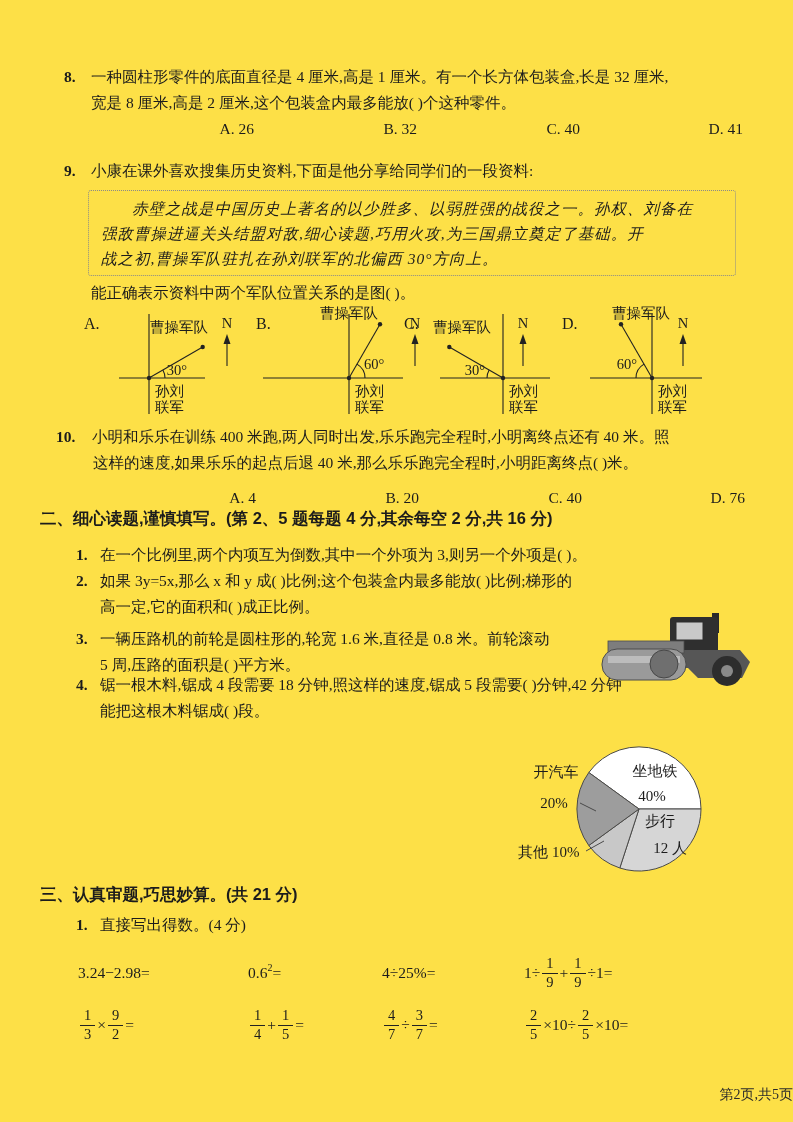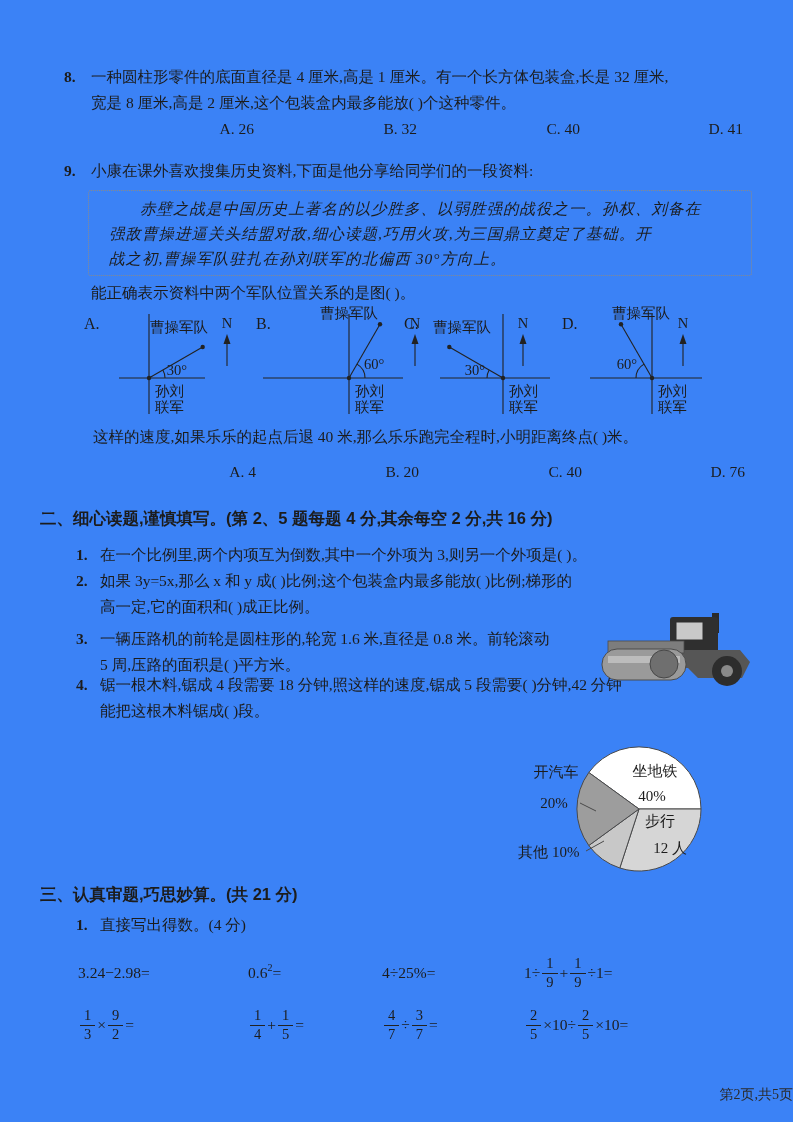--- a/index.html
+++ b/index.html
@@ -1,28 +1,28 @@
 <!DOCTYPE html>
 <html><head>
 <meta charset="utf-8">
 <style>
   html,body{margin:0;padding:0;background:#e8e8e6;}
-  .page{position:relative;width:793px;height:1122px;margin:0 auto;background:#3b82f6;
+  .page{position:relative;width:793px;height:1122px;margin:0 auto;background:#fde047;
         color:#1c1c1c;font-family:"Liberation Serif","DejaVu Serif",serif;font-size:15.5px;
         overflow:hidden;}
   .abs{position:absolute;}
   .qline{line-height:26px;white-space:nowrap;}
   .qnum{font-weight:bold;display:inline-block;}
   .nw27{width:27px;} .nw36{width:36px;} .nw24{width:24px;}
   .pad27{padding-left:27px;} .pad36{padding-left:37px;} .pad24{padding-left:24px;}
   .options{display:flex;}
   .opt{width:163px;text-align:right;}
   .sec-title{font-family:"Liberation Sans","DejaVu Sans",sans-serif;font-weight:bold;
              font-size:16.5px;white-space:nowrap;}
-  .kai-box{border:1.5px dotted #8a8a8a;border-radius:3px;width:622px;padding:5px 20px 4px;
+  .kai-box{border:1.5px dotted #8a8a8a;border-radius:3px;width:622px;padding:5px 12px 4px;
            font-style:italic;letter-spacing:1px;}
   .kai-box div{line-height:25px;white-space:nowrap;}
   .kai-box div:first-child{text-indent:2em;}
   .ls2{letter-spacing:2px;} .ls1{letter-spacing:0.5px;}
   .diag{position:absolute;top:0;height:112px;}
   .dletter{position:absolute;left:0;top:9px;font-size:16px;}
   .diag svg{position:absolute;top:0;}
   .dtxt{font-size:14.5px;fill:#1c1c1c;}
   .calc-row{position:absolute;display:flex;align-items:center;height:46px;text-align:center;}
   .calc-cell{display:flex;align-items:center;white-space:nowrap;}
@@ -131,20 +131,21 @@
           <text x="111" y="22" text-anchor="middle" class="dtxt">N</text>
           <line x1="111" y1="60" x2="111" y2="34" stroke="#222" stroke-width="1.1"></line>
           <polygon points="107.5,38 111,28 114.5,38" fill="#222"></polygon>
           <text x="86" y="90" text-anchor="start" class="dtxt">孙刘</text>
           <text x="86" y="106" text-anchor="start" class="dtxt">联军</text>
         </svg>
       </div>
     </div>
 
   <div class="abs" style="left:56px;top:424px;width:690px;">
+    <div class="qline"><span class="qnum nw36">10.</span><span>小明和乐乐在训练 400 米跑,两人同时出发,乐乐跑完全程时,小明离终点还有 40 米。照</span></div>
     <div class="qline pad36">这样的速度,如果乐乐的起点后退 40 米,那么乐乐跑完全程时,小明距离终点(      )米。</div>
     <div class="options pad36" style="margin-top:9px;">
       <div class="opt qline"><span>A.</span>&nbsp;<span>4</span></div>
       <div class="opt qline"><span>B.</span>&nbsp;<span>20</span></div>
       <div class="opt qline"><span>C.</span>&nbsp;<span>40</span></div>
       <div class="opt qline"><span>D.</span>&nbsp;<span>76</span></div>
     </div>
   </div>
 
   <div class="abs sec-title" style="left:40px;top:508px;">二、细心读题,谨慎填写。(第 2、5 题每题 4 分,其余每空 2 分,共 16 分)</div>

